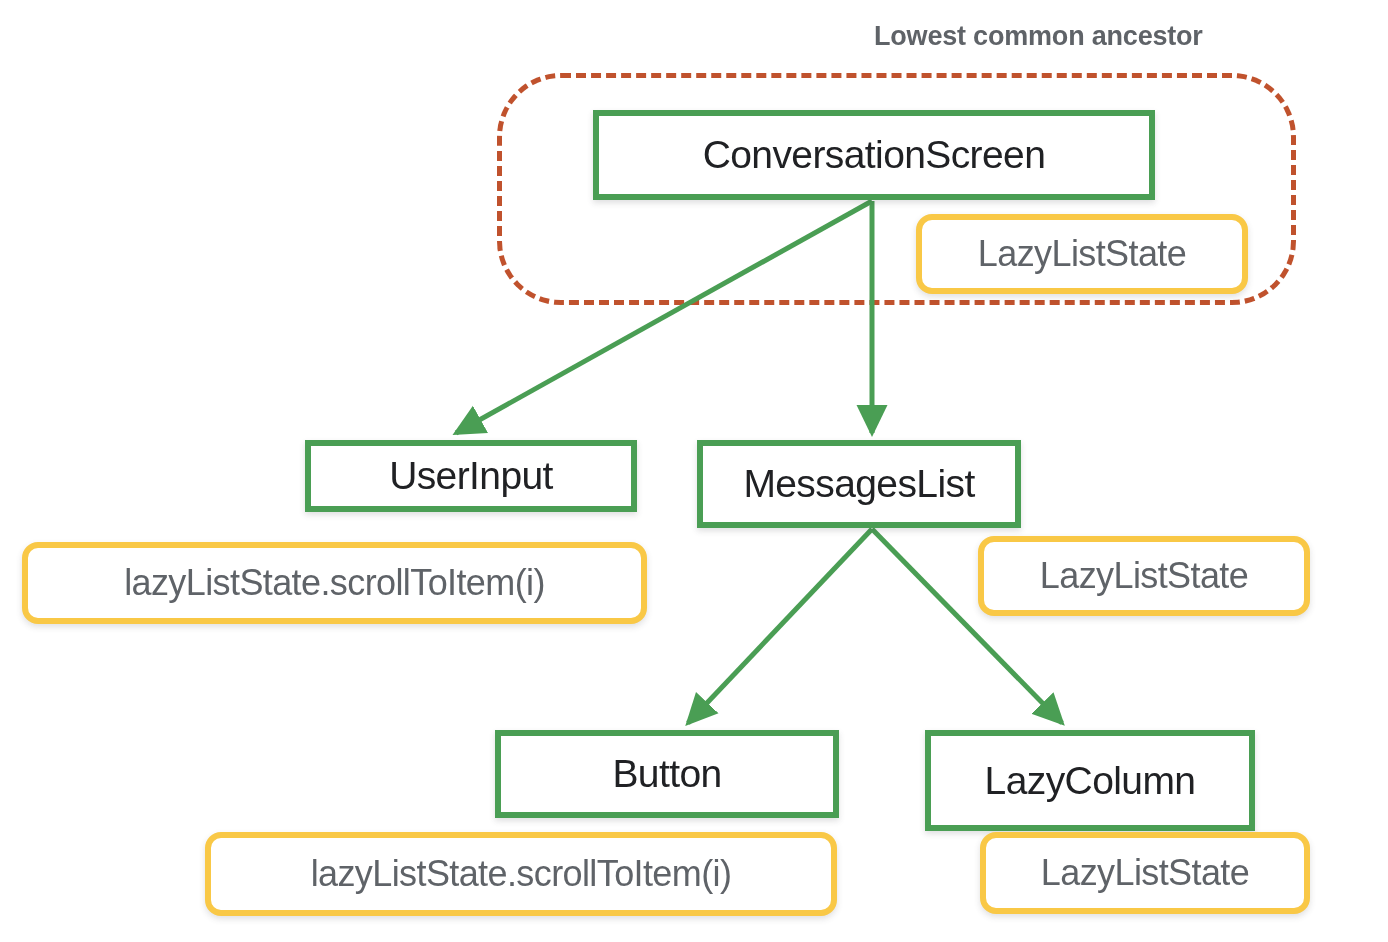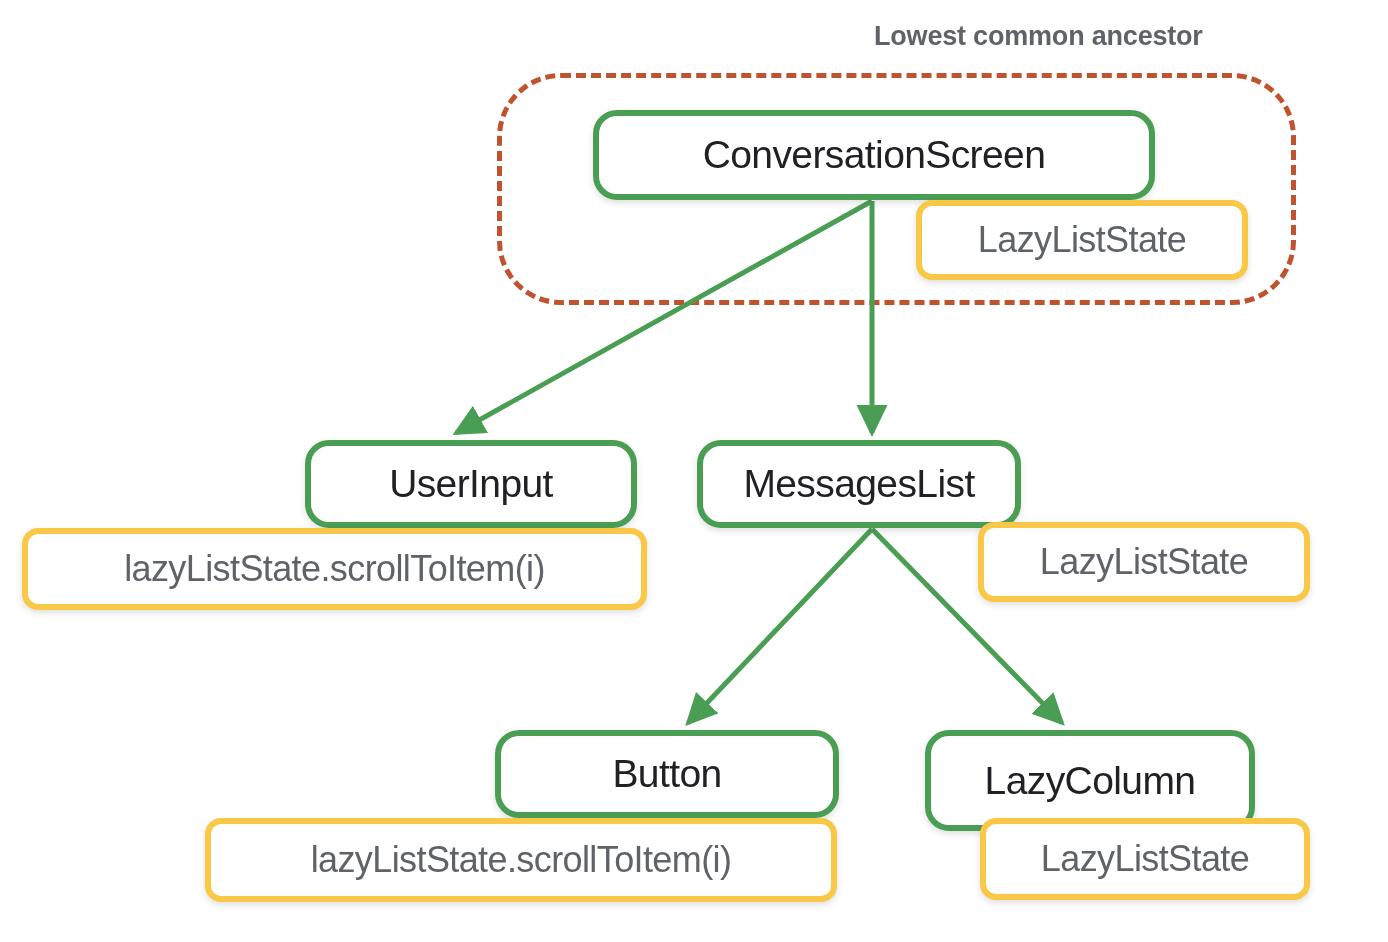--- a/index.html
+++ b/index.html
@@ -51,21 +51,21 @@
     letter-spacing: -0.2px;
     white-space: nowrap;
   }
 
   
   .node {
     position: absolute;
     box-sizing: border-box;
     background: #ffffff;
     border: 6px solid #4a9e54;
-    border-radius: 24px;
+    border-radius: 0;
     display: flex;
     align-items: center;
     justify-content: center;
     color: #202124;
     font-size: 39px;
     letter-spacing: -0.6px;
     white-space: nowrap;
     box-shadow: 0 3px 6px rgba(60,64,67,0.16);
   }
 
@@ -77,27 +77,28 @@
     border: 6px solid #f9c846;
     border-radius: 16px;
     display: flex;
     align-items: center;
     justify-content: center;
     color: #5f6368;
     font-size: 36px;
     letter-spacing: -0.6px;
     white-space: nowrap;
     box-shadow: 0 3px 6px rgba(60,64,67,0.16);
+    margin-top: 14px;
   }
 
   
   .n-conversation { left: 593px;  top: 110px; width: 562px; height: 90px; }
   .b-conversation { left: 916px;  top: 200px; width: 332px; height: 80px; z-index: 5; }
 
-  .n-userinput    { left: 305px;  top: 440px; width: 332px; height: 88px; }
+  .n-userinput    { left: 305px;  top: 440px; width: 332px; height: 72px; }
   .b-userinput    { left: 22px;   top: 528px; width: 625px; height: 82px; z-index: 5; }
 
   .n-messages     { left: 697px;  top: 440px; width: 324px; height: 88px; }
   .b-messages     { left: 978px;  top: 522px; width: 332px; height: 80px; z-index: 5; }
 
   .n-button       { left: 495px;  top: 730px; width: 344px; height: 88px; }
   .b-button       { left: 205px;  top: 818px; width: 632px; height: 84px; z-index: 5; }
 
   .n-lazycolumn   { left: 925px;  top: 730px; width: 330px; height: 101px; }
   .b-lazycolumn   { left: 980px;  top: 818px; width: 330px; height: 82px; z-index: 5; }

